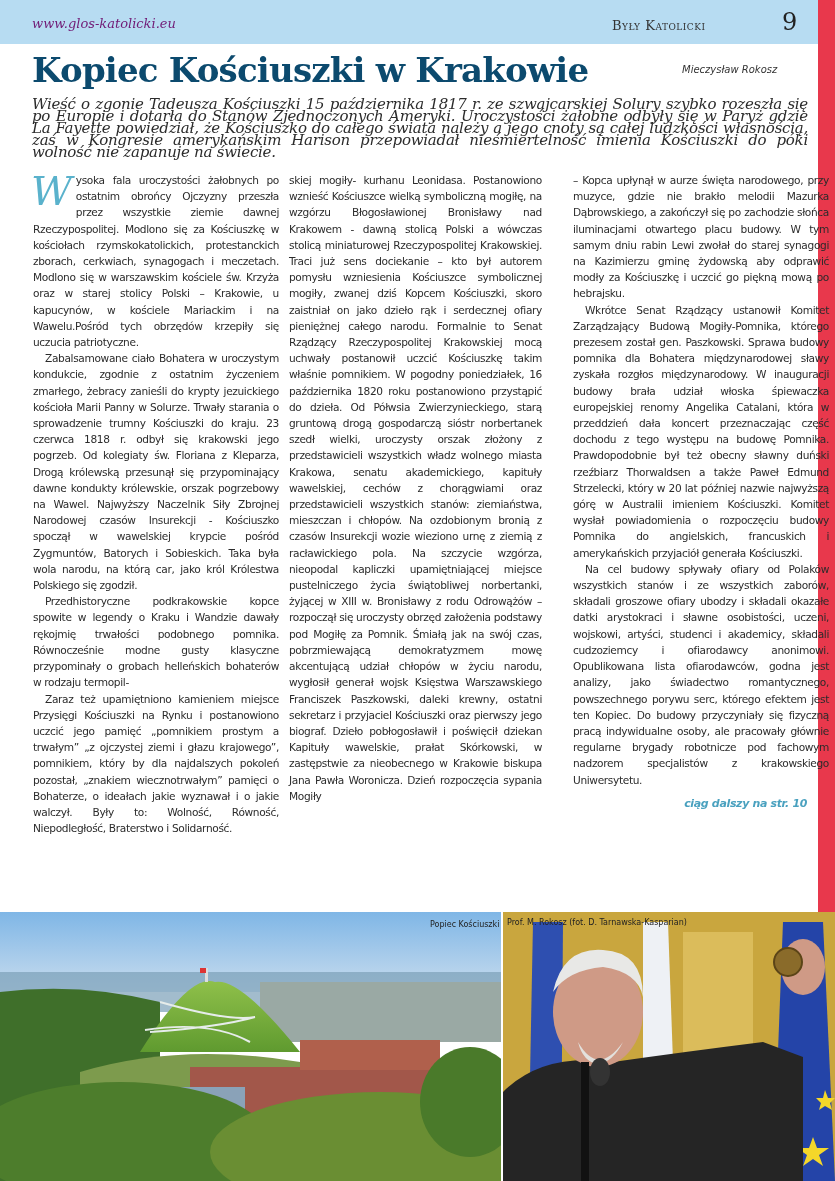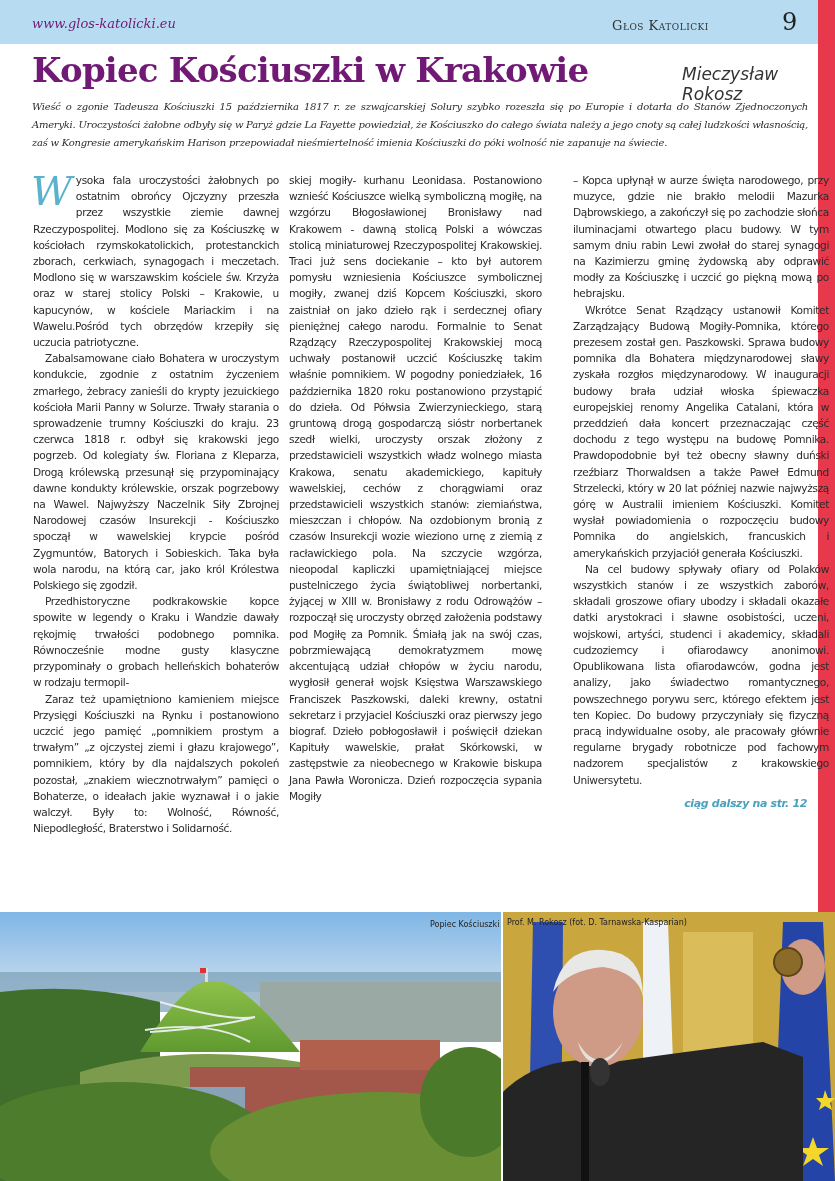--- a/index.html
+++ b/index.html
@@ -26,29 +26,29 @@
     font-family: "DejaVu Serif", serif; font-size: 13px; letter-spacing: 0.5px;
     font-variant: small-caps; color: #333;
   }
   .page-num {
     position: absolute; left: 782px; top: 8px;
     font-family: "DejaVu Serif", serif; font-size: 24px; color: #222;
   }
   .title {
     position: absolute; left: 32px; top: 50px;
     font-family: "DejaVu Serif", serif; font-weight: bold; font-size: 34px;
-    color: #701a75; letter-spacing: -0.8px;
+    color: #0c4a6e; letter-spacing: -0.8px;
   }
   .author {
     position: absolute; left: 682px; top: 64px;
-    font-family: "DejaVu Sans", sans-serif; font-style: italic; font-size: 17px; color: #333;
+    font-family: "DejaVu Sans", sans-serif; font-style: italic; font-size: 10px; color: #333;
   }
   .lead {
     position: absolute; left: 32px; top: 98px; width: 776px;
-    font-family: "DejaVu Serif", serif; font-style: italic; font-size: 10px; line-height: 18px;
+    font-family: "DejaVu Serif", serif; font-style: italic; font-size: 15px; line-height: 12px;
     color: #2b2b2b; text-align: justify; letter-spacing: -0.25px;
   }
   .col {
     position: absolute; top: 172px;
     font-family: "DejaVu Sans", sans-serif; font-size: 10.6px; line-height: 16.2px;
     text-align: justify; color: #2b2b2b; letter-spacing: -0.35px;
   }
   .col p { margin: 0; text-indent: 12px; }
   .col p.noindent { text-indent: 0; }
   .col1 { left: 33px; width: 246px; }
@@ -72,21 +72,21 @@
   .caption {
     position: absolute; font-size: 8px; color: #222; font-family: "DejaVu Sans", sans-serif;
   }
 </style>
 </head>
 <body>
 
 <div class="header-band"></div>
 <div class="red-strip"></div>
 <div class="site-url">www.glos-katolicki.eu</div>
-<div class="mag-name">Głos Katolicki</div>
+<div class="mag-name">Były Katolicki</div>
 <div class="page-num">9</div>
 
 <h1 class="title" style="margin:0;">Kopiec Kościuszki w Krakowie</h1>
 <div class="author">Mieczysław Rokosz</div>
 <div class="lead">Wieść o zgonie Tadeusza Kościuszki 15 października 1817 r. ze szwajcarskiej Solury szybko rozeszła się po Europie i dotarła do Stanów Zjednoczonych Ameryki. Uroczystości żałobne odbyły się w Paryż gdzie La Fayette powiedział, że Kościuszko do całego świata należy a jego cnoty są całej ludzkości własnością, zaś w Kongresie amerykańskim Harison przepowiadał nieśmiertelność imienia Kościuszki do póki wolność nie zapanuje na świecie.</div>
 
 <div class="col col1">
   <p class="noindent"><span class="dropcap">W</span><span>ysoka fala uroczystości żałobnych po ostatnim obrońcy Ojczyzny przeszła przez wszystkie ziemie dawnej Rzeczypospolitej. Modlono się za Kościuszkę w kościołach rzymskokatolickich, protestanckich zborach, cerkwiach, synagogach i meczetach. Modlono się w warszawskim kościele św. Krzyża oraz w starej stolicy Polski – Krakowie, u kapucynów, w kościele Mariackim i na Wawelu.Pośród tych obrzędów krzepiły się uczucia patriotyczne.</span></p>
   <p>Zabalsamowane ciało Bohatera w uroczystym kondukcie, zgodnie z ostatnim życzeniem zmarłego, żebracy zanieśli do krypty jezuickiego kościoła Marii Panny w Solurze. Trwały starania o sprowadzenie trumny Kościuszki do kraju. 23 czerwca 1818 r. odbył się krakowski jego pogrzeb. Od kolegiaty św. Floriana z Kleparza, Drogą królewską przesunął się przypominający dawne kondukty królewskie, orszak pogrzebowy na Wawel. Najwyższy Naczelnik Siły Zbrojnej Narodowej czasów Insurekcji - Kościuszko spoczął w wawelskiej krypcie pośród Zygmuntów, Batorych i Sobieskich. Taka była wola narodu, na którą car, jako król Królestwa Polskiego się zgodził.</p>
   <p>Przedhistoryczne podkrakowskie kopce spowite w legendy o Kraku i Wandzie dawały rękojmię trwałości podobnego pomnika. Równocześnie modne gusty klasyczne przypominały o grobach helleńskich bohaterów w rodzaju termopil-</p>
@@ -94,21 +94,21 @@
 </div>
 
 <div class="col col2">
   <p class="noindent">skiej mogiły- kurhanu Leonidasa. Postanowiono wznieść Kościuszce wielką symboliczną mogiłę, na wzgórzu Błogosławionej Bronisławy nad Krakowem - dawną stolicą Polski a wówczas stolicą miniaturowej Rzeczypospolitej Krakowskiej. Traci już sens dociekanie – kto był autorem pomysłu wzniesienia Kościuszce symbolicznej mogiły, zwanej dziś Kopcem Kościuszki, skoro zaistniał on jako dzieło rąk i serdecznej ofiary pieniężnej całego narodu. Formalnie to Senat Rządzący Rzeczypospolitej Krakowskiej mocą uchwały postanowił uczcić Kościuszkę takim właśnie pomnikiem. W pogodny poniedziałek, 16 października 1820 roku postanowiono przystąpić do dzieła. Od Półwsia Zwierzynieckiego, starą gruntową drogą gospodarczą sióstr norbertanek szedł wielki, uroczysty orszak złożony z przedstawicieli wszystkich władz wolnego miasta Krakowa, senatu akademickiego, kapituły wawelskiej, cechów z chorągwiami oraz przedstawicieli wszystkich stanów: ziemiaństwa, mieszczan i chłopów. Na ozdobionym bronią z czasów Insurekcji wozie wieziono urnę z ziemią z racławickiego pola. Na szczycie wzgórza, nieopodal kapliczki upamiętniającej miejsce pustelniczego życia świątobliwej norbertanki, żyjącej w XIII w. Bronisławy z rodu Odrowążów – rozpoczął się uroczysty obrzęd założenia podstawy pod Mogiłę za Pomnik. Śmiałą jak na swój czas, pobrzmiewającą demokratyzmem mowę akcentującą udział chłopów w życiu narodu, wygłosił generał wojsk Księstwa Warszawskiego Franciszek Paszkowski, daleki krewny, ostatni sekretarz i przyjaciel Kościuszki oraz pierwszy jego biograf. Dzieło pobłogosławił i poświęcił dziekan Kapituły wawelskie, prałat Skórkowski, w zastępstwie za nieobecnego w Krakowie biskupa Jana Pawła Woronicza. Dzień rozpoczęcia sypania Mogiły</p>
 </div>
 
 <div class="col col3">
   <p class="noindent">– Kopca upłynął w aurze święta narodowego, przy muzyce, gdzie nie brakło melodii Mazurka Dąbrowskiego, a zakończył się po zachodzie słońca iluminacjami otwartego placu budowy. W tym samym dniu rabin Lewi zwołał do starej synagogi na Kazimierzu gminę żydowską aby odprawić modły za Kościuszkę i uczcić go piękną mową po hebrajsku.</p>
   <p>Wkrótce Senat Rządzący ustanowił Komitet Zarządzający Budową Mogiły-Pomnika, którego prezesem został gen. Paszkowski. Sprawa budowy pomnika dla Bohatera międzynarodowej sławy zyskała rozgłos międzynarodowy. W inauguracji budowy brała udział włoska śpiewaczka europejskiej renomy Angelika Catalani, która w przeddzień dała koncert przeznaczając część dochodu z tego występu na budowę Pomnika. Prawdopodobnie był też obecny sławny duński rzeźbiarz Thorwaldsen a także Paweł Edmund Strzelecki, który w 20 lat później nazwie najwyższą górę w Australii imieniem Kościuszki. Komitet wysłał powiadomienia o rozpoczęciu budowy Pomnika do angielskich, francuskich i amerykańskich przyjaciół generała Kościuszki.</p>
   <p>Na cel budowy spływały ofiary od Polaków wszystkich stanów i ze wszystkich zaborów, składali groszowe ofiary ubodzy i składali okazałe datki arystokraci i sławne osobistości, uczeni, wojskowi, artyści, studenci i akademicy, składali cudzoziemcy i ofiarodawcy anonimowi. Opublikowana lista ofiarodawców, godna jest analizy, jako świadectwo romantycznego, powszechnego porywu serc, którego efektem jest ten Kopiec. Do budowy przyczyniały się fizyczną pracą indywidualne osoby, ale pracowały głównie regularne brygady robotnicze pod fachowym nadzorem specjalistów z krakowskiego Uniwersytetu.</p>
-  <div class="continued">ciąg dalszy na str. 12</div>
+  <div class="continued">ciąg dalszy na str. 10</div>
 </div>
 
 <div class="photo-left">
   <svg width="501" height="269" viewBox="0 0 501 269">
     <defs>
       <linearGradient id="sky" x1="0" y1="0" x2="0" y2="1">
         <stop offset="0" stop-color="#7fb6e6"></stop>
         <stop offset="1" stop-color="#c9ddee"></stop>
       </linearGradient>
       <linearGradient id="mound" x1="0" y1="0" x2="0" y2="1">

